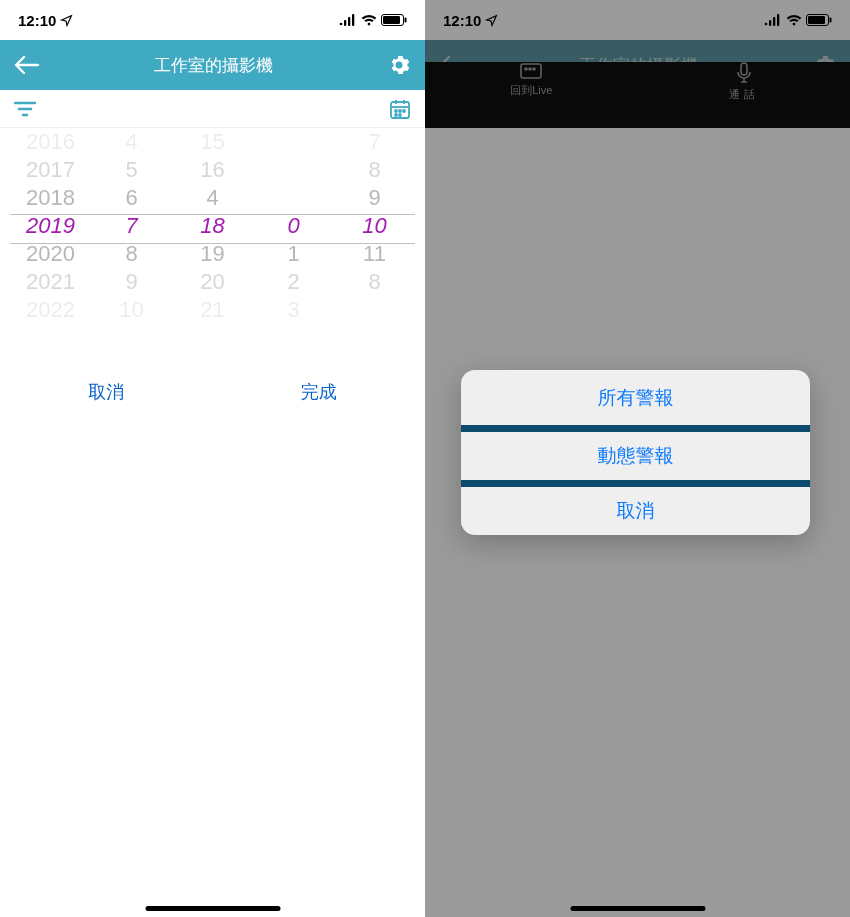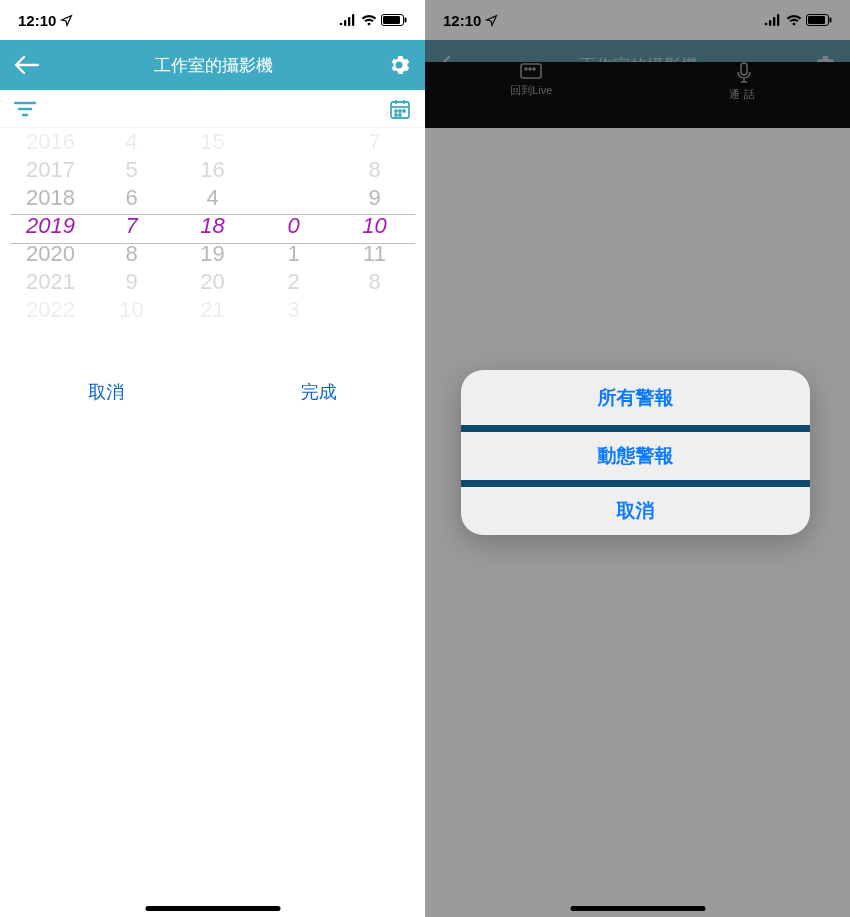--- a/index.html
+++ b/index.html
@@ -39,21 +39,21 @@
   .home-indicator { position:absolute; bottom:6px; left:50%; transform:translateX(-50%); width:135px; height:5px; background:#000; border-radius:3px; }
 
   .events { position:absolute; top:128px; bottom:66px; left:0; right:0; overflow:hidden; filter:brightness(0.9); }
 
   .tabbar { position:absolute; bottom:0; left:0; right:0; height:66px; background:#111; display:flex; }
   .tab { flex:1; display:flex; flex-direction:column; align-items:center; color:#aaa; font-size:11px; gap:3px;}
   .tab.active { color:#40c0d8; }
 
   
   .sheet-backdrop { position:absolute; inset:0; background:rgba(0,0,0,0.35); }
-  .sheet { position:absolute; left:36px; right:40px; top:370px; background:#efefef; border-radius:22px; overflow:hidden; box-shadow:0 8px 30px rgba(0,0,0,0.25);font-weight:bold;}
+  .sheet { position:absolute; left:36px; right:40px; top:370px; background:#efefef; border-radius:14px; overflow:hidden; box-shadow:0 8px 30px rgba(0,0,0,0.25);}
   .sheet .opt { height:55px; display:flex; align-items:center; justify-content:center; font-size:19px; color:#0a7aff; border-top:7px solid #0c4a6e;}
   .sheet .opt:first-child{border-top:none;}
 
   .dim-app { filter:brightness(0.88) saturate(0.9); }
 </style>
 </head>
 <body>
 
 <div class="container">
 

